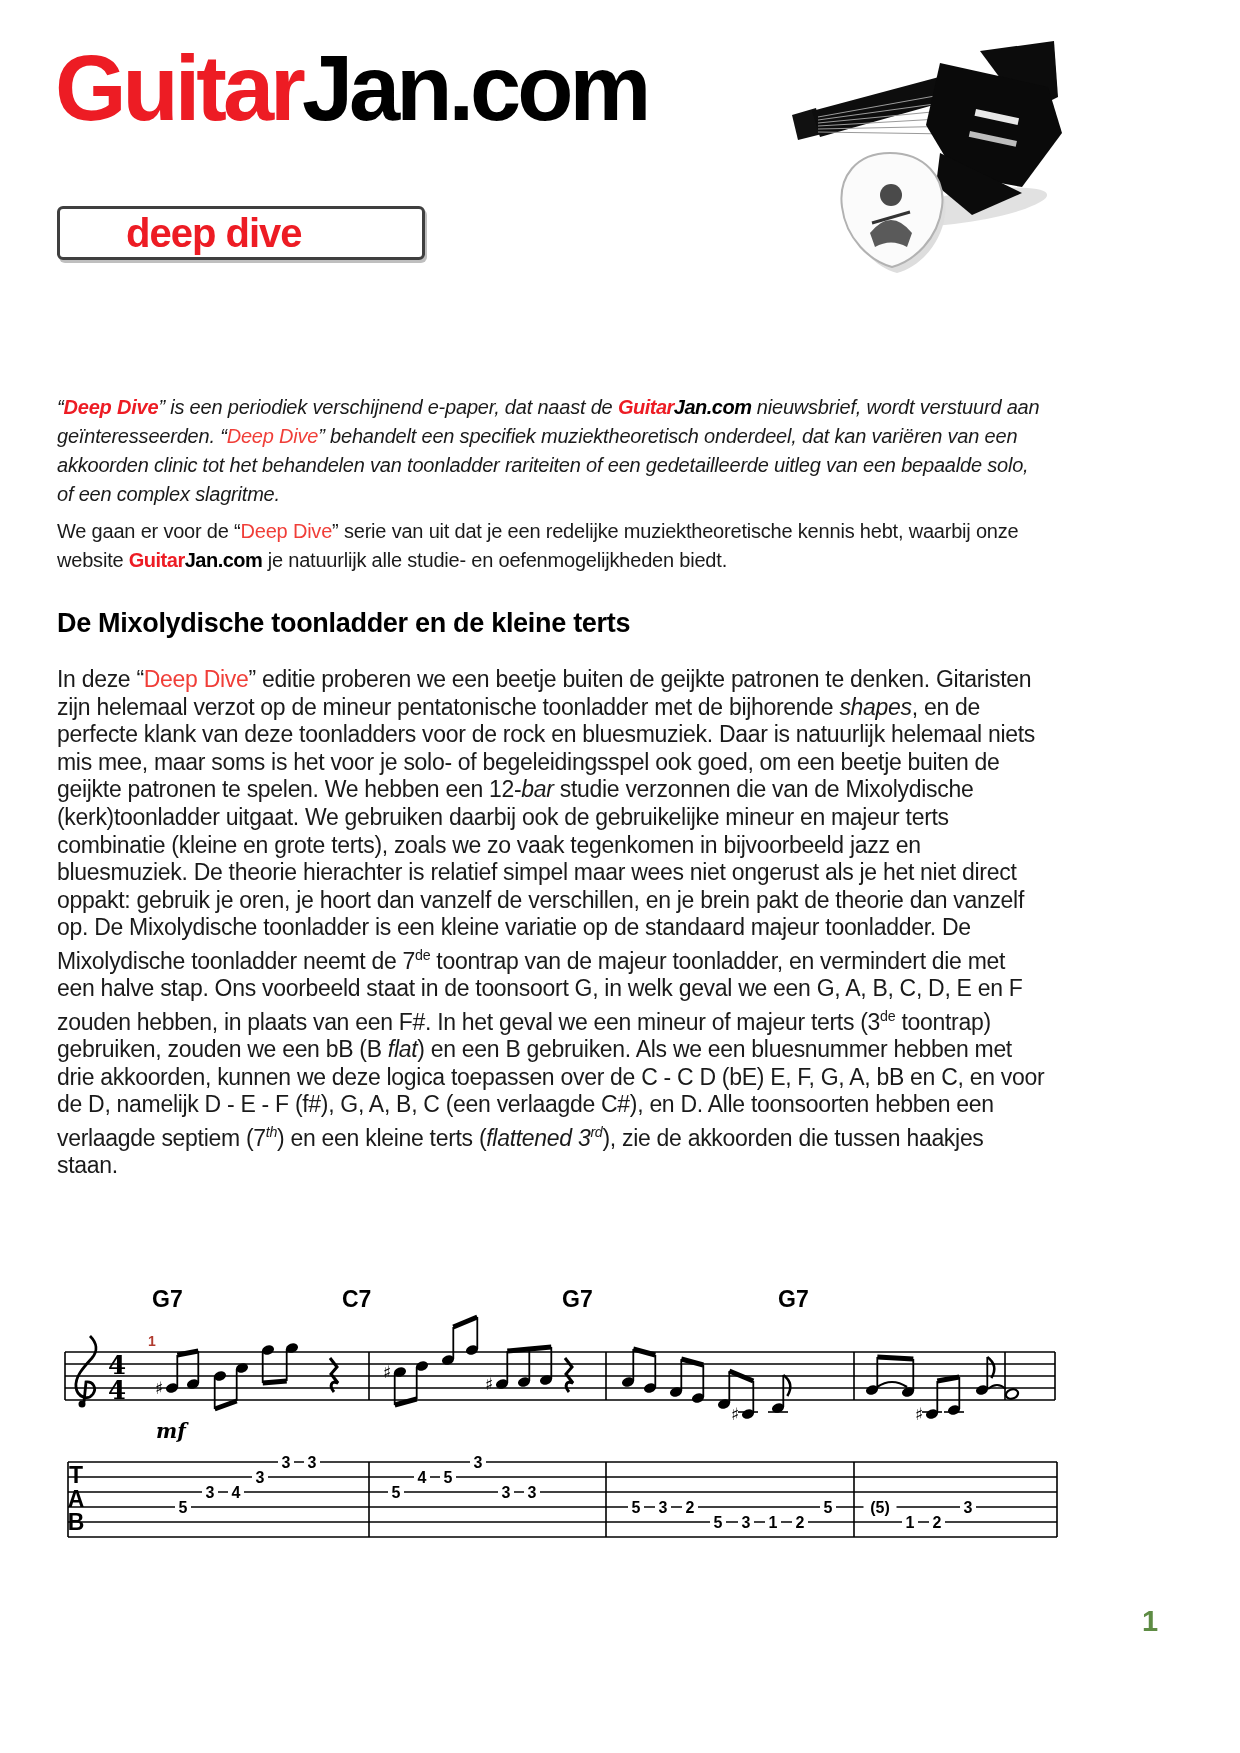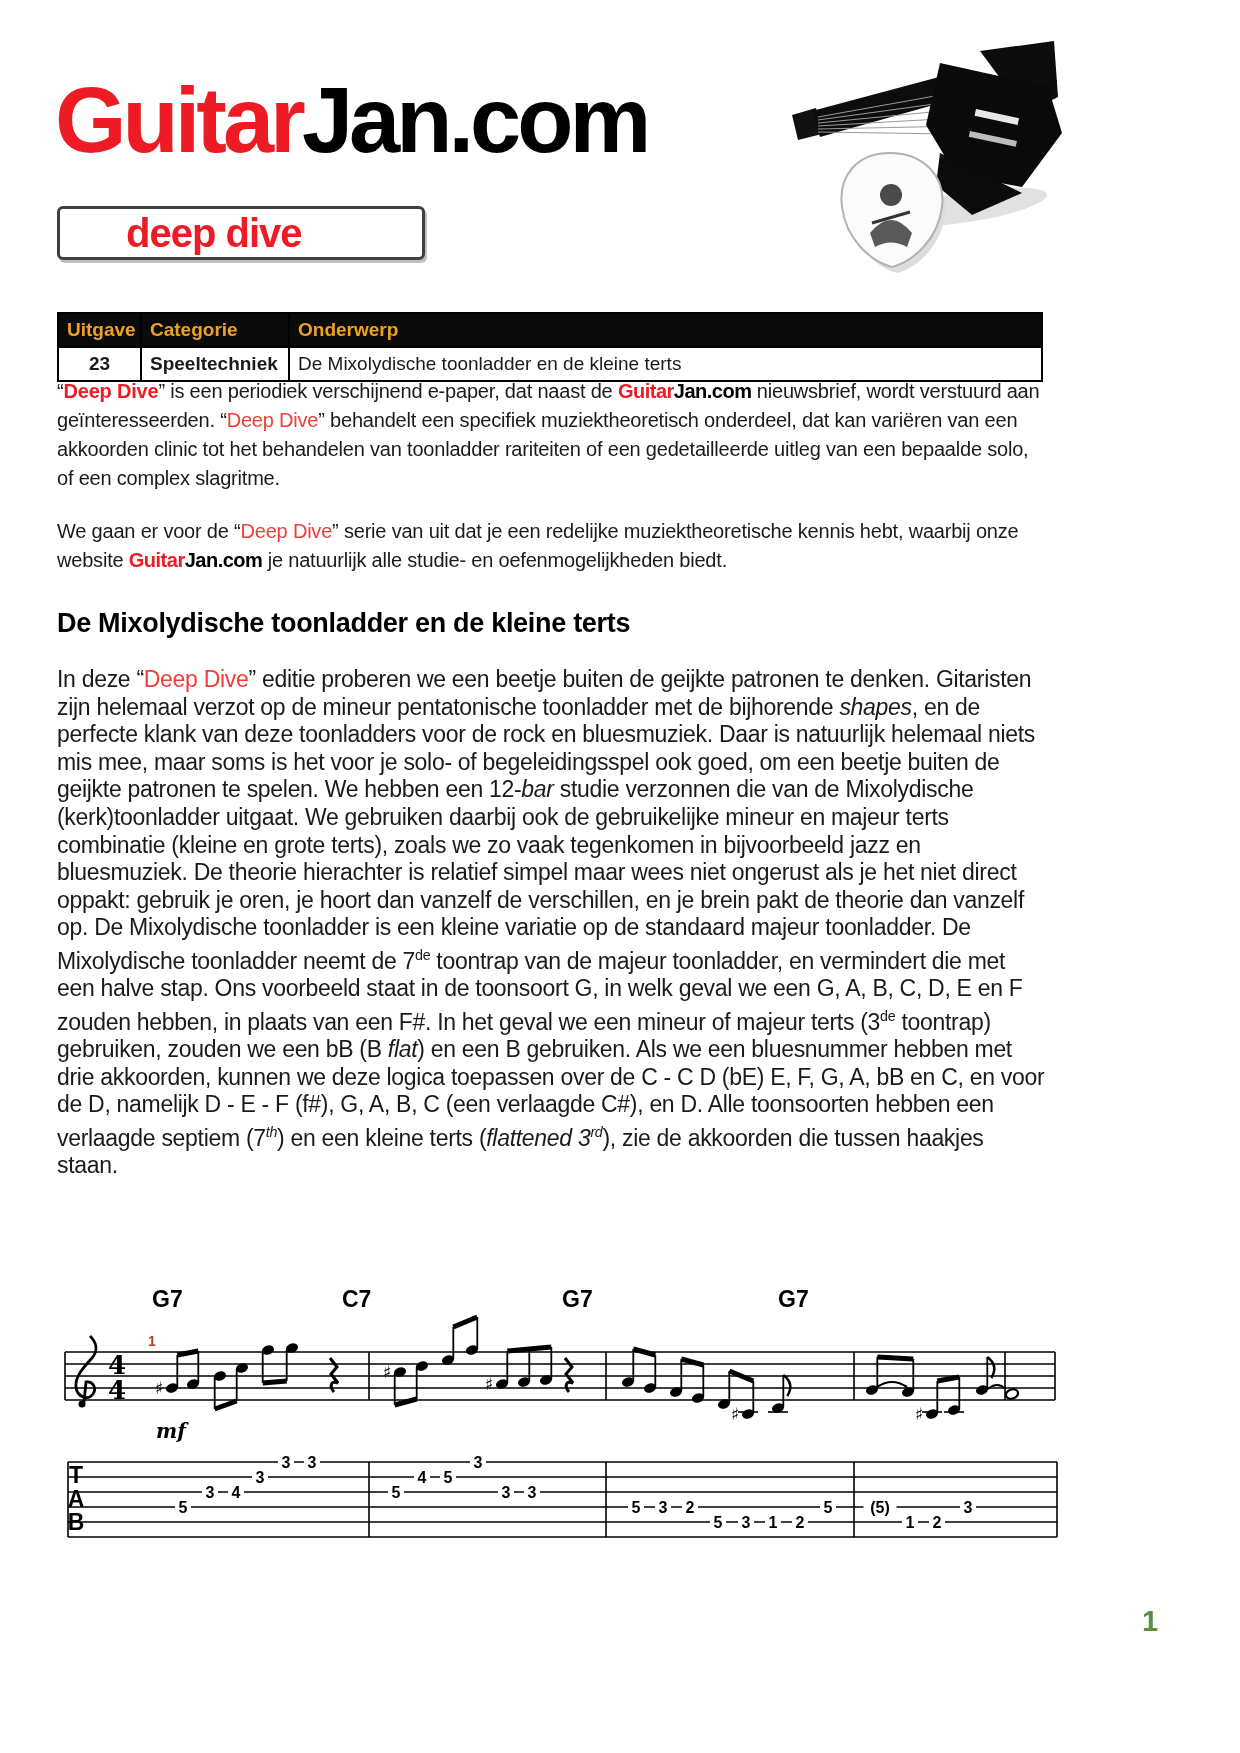--- a/index.html
+++ b/index.html
@@ -5,21 +5,21 @@
   :root{
     --brand-red:#ed1c24; --accent-red:#f03e38; --table-gold:#efa31d;
     --page-green:#5e8c44; --text:#1a1a1a;
   }
   html,body{margin:0;padding:0;background:#fff;}
   .page{position:relative;width:1240px;height:1753px;background:#fff;overflow:hidden;
         font-family:"Liberation Sans",sans-serif;color:var(--text);}
 
   
   .brand{position:absolute;left:55px;top:42px;font-weight:bold;font-size:92px;
-         letter-spacing:-4px;line-height:1;white-space:nowrap;margin-top:32px;}
+         letter-spacing:-4px;line-height:1;white-space:nowrap;}
   .brand-first{color:var(--brand-red);}
   .brand-second{color:#000;}
   .tagline{position:absolute;left:58px;top:136px;font-weight:bold;font-size:37px;
            letter-spacing:1px;color:#000;white-space:nowrap;}
   .badge{position:absolute;left:57px;top:206px;width:368px;height:54px;box-sizing:border-box;
          border:3px solid #3f3f3f;border-radius:6px;background:#fff;
          box-shadow:2px 3px 0 rgba(0,0,0,.25);display:flex;align-items:center;padding-left:66px;}
   .badge span{color:var(--brand-red);font-weight:bold;font-size:40px;letter-spacing:-1px;}
   .guitar-art{position:absolute;left:790px;top:35px;width:280px;height:240px;}
 
@@ -28,21 +28,21 @@
               font-size:19px;table-layout:fixed;}
   .info-table th,.info-table td{border:2px solid #000;padding:3px 8px;height:26px;overflow:hidden;white-space:nowrap;}
   .info-table th{background:#0a0a0a;color:var(--table-gold);text-align:left;font-size:19px;}
   .col-uitgave{width:83px;} .col-categorie{width:148px;}
   .cell-uitgave{text-align:center;font-weight:bold;}
   .cell-categorie{font-weight:bold;}
 
   
   .para{position:absolute;left:57px;width:990px;font-size:20px;line-height:29px;
         letter-spacing:-0.2px;color:var(--text);}
-  #para1{top:377px;} #para2{top:517px;}
+  #para1{top:393px;font-style:italic;} #para2{top:517px;}
   .section-heading{position:absolute;left:57px;top:608px;font-size:27px;font-weight:bold;
                    letter-spacing:-0.3px;color:#000;}
   #para3{top:666px;font-size:23px;line-height:27.6px;letter-spacing:-0.3px;}
 
   .seg-plain{} 
   .seg-red{color:var(--accent-red);}
   .seg-redbold{color:var(--brand-red);font-weight:bold;}
   .seg-logored{color:var(--brand-red);font-weight:bold;letter-spacing:-0.5px;}
   .seg-logoblack{color:#000;font-weight:bold;letter-spacing:-0.5px;}
   .seg-italic{font-style:italic;}
@@ -92,39 +92,20 @@
       <path d="M100,124 C134,124 154,146 150,174 C146,204 124,226 102,232 C80,226 58,204 54,174 C50,146 68,124 100,124 Z" fill="#dddddd" transform="translate(5,6)"></path>
       <path d="M100,118 C134,118 156,142 152,172 C148,204 124,226 102,232 C80,226 56,204 52,172 C48,142 66,118 100,118 Z" fill="#fbfbfb" stroke="#b2b2b2" stroke-width="2"></path>
       <g>
         <circle cx="101" cy="160" r="11" fill="#4a4a4a"></circle>
         <path d="M80,198 Q101,172 122,198 L117,212 Q101,203 85,212 Z" fill="#5a5a5a"></path>
         <line x1="82" y1="188" x2="120" y2="177" stroke="#333" stroke-width="3"></line>
       </g>
     </g>
   </svg>
 
-  <table class="info-table">
-    <colgroup>
-        <col class="col-uitgave">
-        <col class="col-categorie">
-        <col>
-      </colgroup>
-    <tbody>
-        <tr>
-      <th>Uitgave</th>
-      <th>Categorie</th>
-      <th>Onderwerp</th>
-    </tr>
-    <tr>
-      <td class="cell-uitgave">23</td>
-      <td class="cell-categorie">Speeltechniek</td>
-      <td>De Mixolydische toonladder en de kleine terts</td>
-    </tr>
-  </tbody>
-    </table>
 
   <div class="para" id="para1"><span class="seg-plain">“</span><span class="seg-redbold">Deep Dive</span><span class="seg-plain">” is een periodiek verschijnend e-paper, dat naast de </span><span class="seg-logored">Guitar</span><span class="seg-logoblack">Jan.com</span><span class="seg-plain"> nieuwsbrief, wordt verstuurd aan geïnteresseerden. “</span><span class="seg-red">Deep Dive</span><span class="seg-plain">” behandelt een specifiek muziektheoretisch onderdeel, dat kan variëren van een akkoorden clinic tot het behandelen van toonladder rariteiten of een gedetailleerde uitleg van een bepaalde solo, of een complex slagritme.</span></div>
   <div class="para" id="para2"><span class="seg-plain">We gaan er voor de “</span><span class="seg-red">Deep Dive</span><span class="seg-plain">” serie van uit dat je een redelijke muziektheoretische kennis hebt, waarbij onze website </span><span class="seg-logored">Guitar</span><span class="seg-logoblack">Jan.com</span><span class="seg-plain"> je natuurlijk alle studie- en oefenmogelijkheden biedt.</span></div>
 
   <div class="section-heading">De Mixolydische toonladder en de kleine terts</div>
   <div class="para" id="para3"><span class="seg-plain">In deze “</span><span class="seg-red">Deep Dive</span><span class="seg-plain">” editie proberen we een beetje buiten de geijkte patronen te denken. Gitaristen zijn helemaal verzot op de mineur pentatonische toonladder met de bijhorende </span><span class="seg-italic">shapes</span><span class="seg-plain">, en de perfecte klank van deze toonladders voor de rock en bluesmuziek. Daar is natuurlijk helemaal niets mis mee, maar soms is het voor je solo- of begeleidingsspel ook goed, om een beetje buiten de geijkte patronen te spelen. We hebben een 12-</span><span class="seg-italic">bar</span><span class="seg-plain"> studie verzonnen die van de Mixolydische (kerk)toonladder uitgaat. We gebruiken daarbij ook de gebruikelijke mineur en majeur terts combinatie (kleine en grote terts), zoals we zo vaak tegenkomen in bijvoorbeeld jazz en bluesmuziek. De theorie hierachter is relatief simpel maar wees niet ongerust als je het niet direct oppakt: gebruik je oren, je hoort dan vanzelf de verschillen, en je brein pakt de theorie dan vanzelf op. De Mixolydische toonladder is een kleine variatie op de standaard majeur toonladder. De Mixolydische toonladder neemt de 7</span><sup class="seg-sup">de</sup><span class="seg-plain"> toontrap van de majeur toonladder, en vermindert die met een halve stap. Ons voorbeeld staat in de toonsoort G, in welk geval we een G, A, B, C, D, E en F zouden hebben, in plaats van een F#. In het geval we een mineur of majeur terts (3</span><sup class="seg-sup">de</sup><span class="seg-plain"> toontrap) gebruiken, zouden we een bB (B </span><span class="seg-italic">flat</span><span class="seg-plain">) en een B gebruiken. Als we een bluesnummer hebben met drie akkoorden, kunnen we deze logica toepassen over de C - C D (bE) E, F, G, A, bB en C, en voor de D, namelijk D - E - F (f#), G, A, B, C (een verlaagde C#), en D. Alle toonsoorten hebben een verlaagde septiem (7</span><sup class="seg-supitalic">th</sup><span class="seg-plain">) en een kleine terts (</span><span class="seg-italic">flattened 3</span><sup class="seg-supitalic">rd</sup><span class="seg-plain">), zie de akkoorden die tussen haakjes staan.</span></div>
 
   <svg id="score" viewBox="0 1265 1240 300">
       <text x="152" y="1307" font-size="23" font-weight="bold" font-family="Liberation Sans, sans-serif" fill="#000">G7</text>
       <text x="342" y="1307" font-size="23" font-weight="bold" font-family="Liberation Sans, sans-serif" fill="#000">C7</text>

